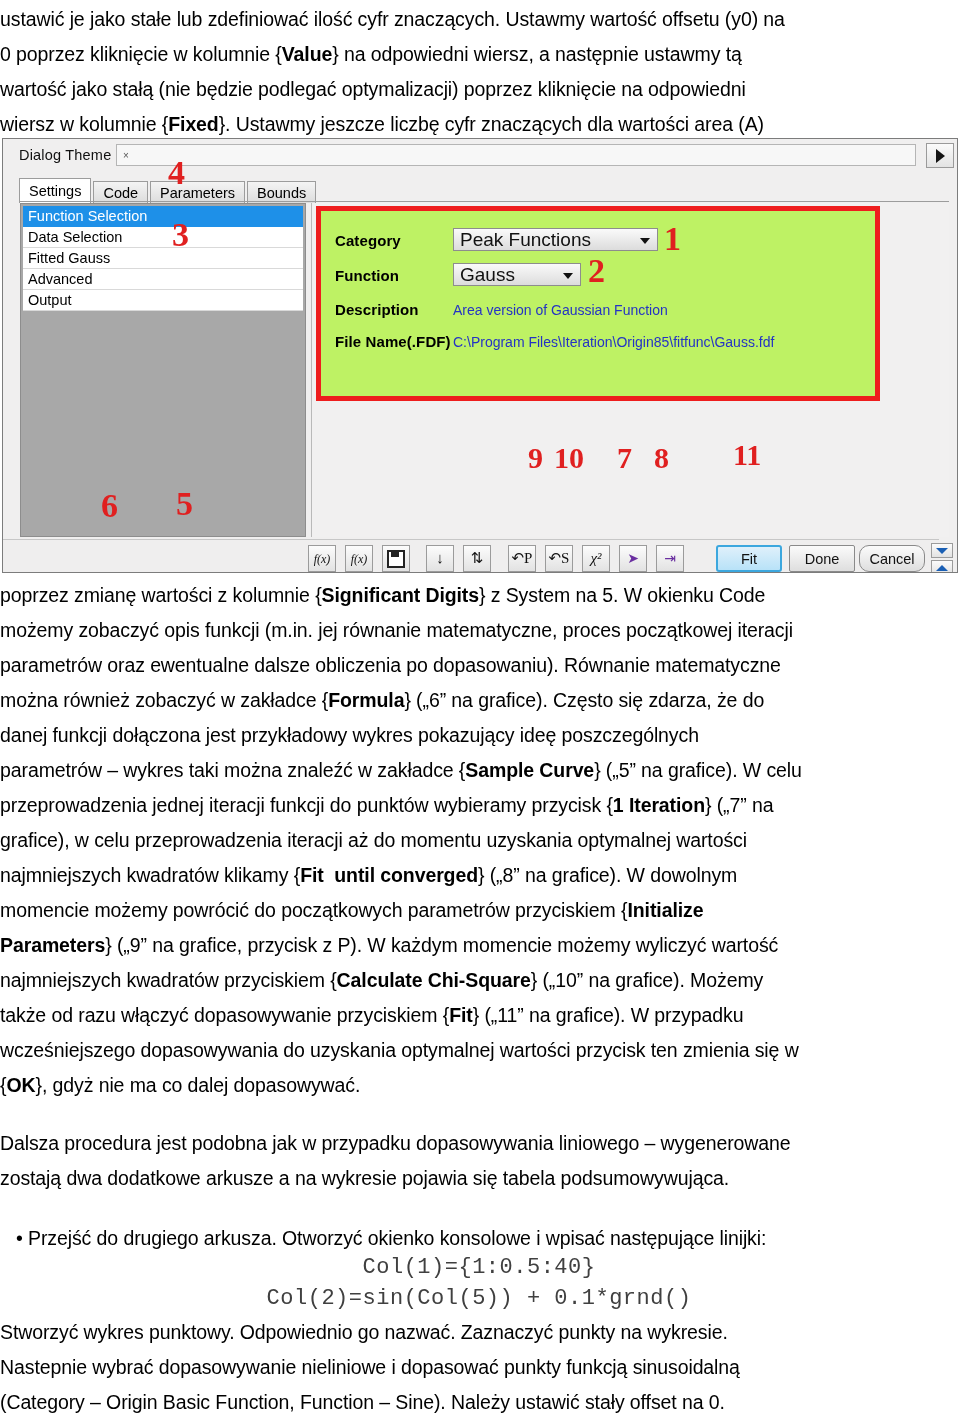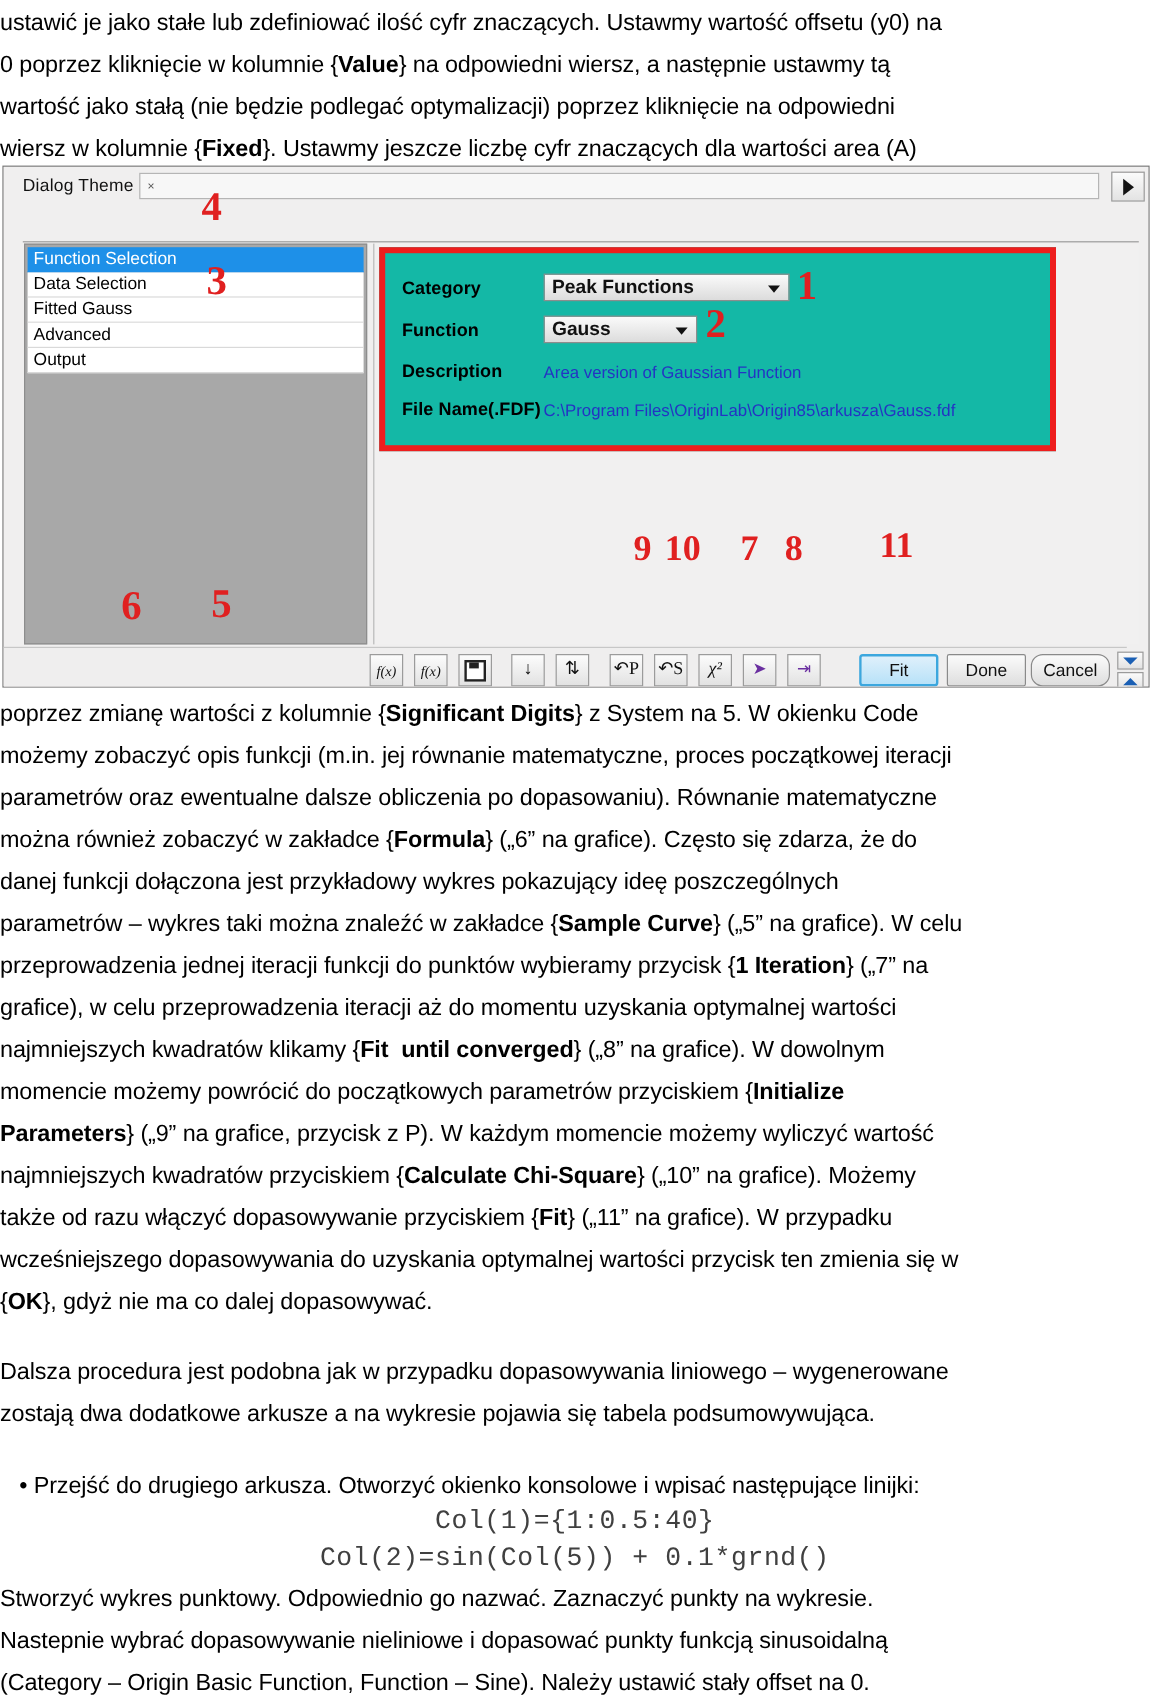--- a/index.html
+++ b/index.html
@@ -190,38 +190,37 @@
     position: absolute;
     left: 308px; top: 64px;
     width: 638px; height: 334px;
     background: #f1f0f0;
     border-left: 1px solid #b9b9b9;
     box-sizing: border-box;
   }
   .redbox {
     position: absolute;
     left: 4px; top: 3px;
-    width: 564px; height: 170px;
+    width: 564px; height: 195px;
     border: 5px solid #ee1d1d;
-    background: #14b8a6;
+    background: #bef264;
     box-sizing: border-box;
   }
   .fld-row { position: absolute; font-size: 15px; }
   .fld-label { font-weight: bold; color: #000; letter-spacing: 0.1px; }
   .combo {
     position: absolute;
     background: linear-gradient(#fafafa,#dcdcdc);
     border: 1px solid #8d8d8d;
     box-sizing: border-box;
-    font-size: 16px;
+    font-size: 19px;
     color: #111;
     padding-left: 6px;
     line-height: 21px;
     height: 23px;
-    font-weight: bold;
   }
   .combo .caret {
     position: absolute;
     right: 7px; top: 9px;
     width: 0; height: 0;
     border-top: 6px solid #111;
     border-left: 5px solid transparent;
     border-right: 5px solid transparent;
   }
   .bluetext { color: #2433c4; font-size: 14px; }
@@ -306,20 +305,26 @@
     <div class="shot-inner">
 
       <div class="theme-row">
         <div class="theme-label">Dialog Theme</div>
         <div class="theme-input">×</div>
         <div class="theme-arrow">
           <span class="tri"></span>
         </div>
       </div>
 
+      <div class="tabs-top">
+        <div class="tab active">Settings</div>
+        <div class="tab">Code</div>
+        <div class="tab">Parameters</div>
+        <div class="tab">Bounds</div>
+      </div>
       <div class="tabline"></div>
 
       <div class="leftpanel">
         <div class="leftlist">
           <div class="litem sel">Function Selection</div>
           <div class="litem">Data Selection</div>
           <div class="litem">Fitted Gauss</div>
           <div class="litem">Advanced</div>
           <div class="litem">Output</div>
         </div>
@@ -337,21 +342,21 @@
           <div class="fld-row fld-label" style="left:14px; top:56px;">Function</div>
           <div class="combo" style="left:132px; top:52px; width:128px;">
             <span>Gauss</span>
             <span class="caret"></span>
           </div>
 
           <div class="fld-row fld-label" style="left:14px; top:90px;">Description</div>
           <div class="fld-row bluetext" style="left:132px; top:91px;">Area version of Gaussian Function</div>
 
           <div class="fld-row fld-label" style="left:14px; top:122px;">File Name(.FDF)</div>
-          <div class="fld-row bluetext" style="left:132px; top:123px;">C:\Program Files\OriginLab\Origin85\arkusza\Gauss.fdf</div>
+          <div class="fld-row bluetext" style="left:132px; top:123px;">C:\Program Files\Iteration\Origin85\fitfunc\Gauss.fdf</div>
 
         </div>
       </div>
 
       <div class="toolbar">
         <div class="tbtn" style="left:305px;">
             <span class="gl" style="font-style:italic;">f(x)</span>
           </div>
         <div class="tbtn" style="left:342px;">
             <span class="gl" style="font-style:italic;">f(x)</span>

